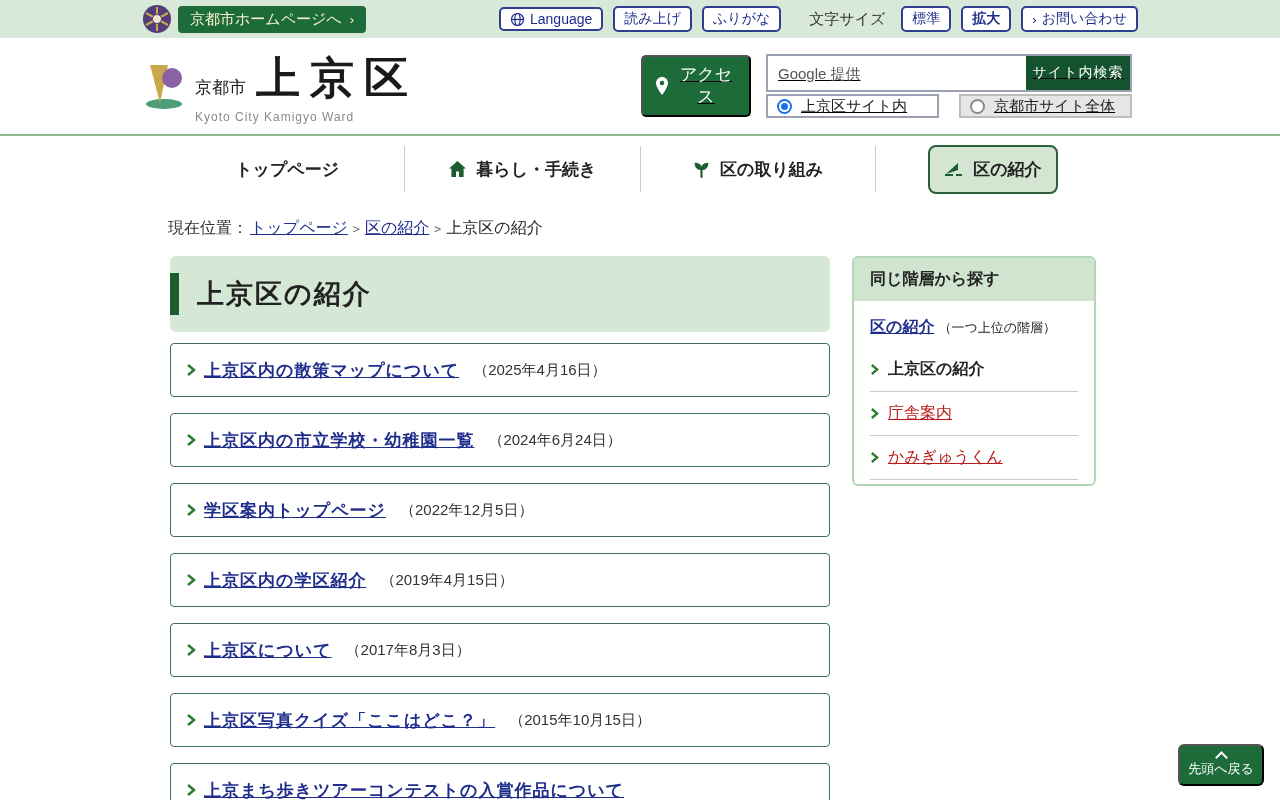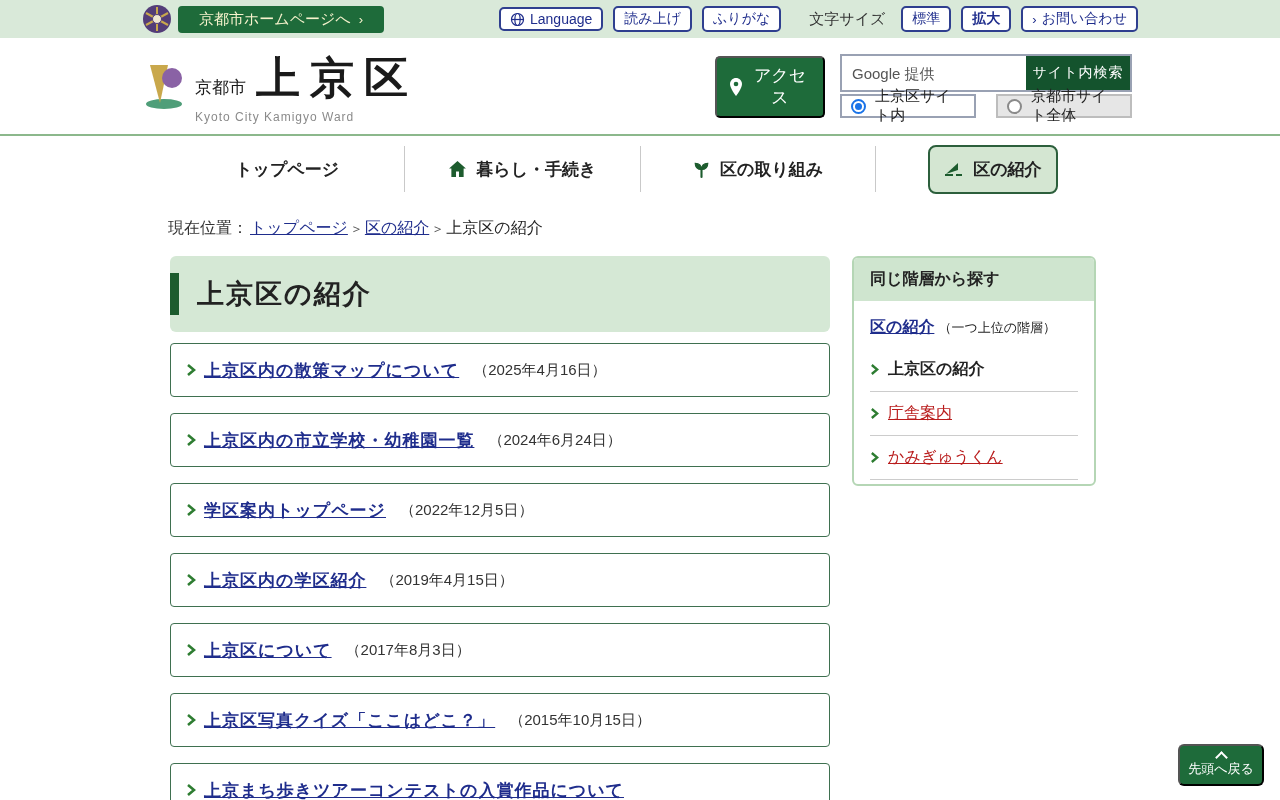--- a/index.html
+++ b/index.html
@@ -3,43 +3,43 @@
 <meta charset="utf-8">
 <style>
   * { margin:0; padding:0; box-sizing:border-box; }
   body { font-family:"Liberation Sans","DejaVu Sans",sans-serif; background:#888; }
   .page { width:1280px; height:800px; position:relative; background:#fff; overflow:hidden; margin:0 auto; }
 
   
   .topbar { height:38px; background:#d9e9d9; display:flex; align-items:center; padding:0 142px; }
   .emblem { width:30px; height:30px; margin-right:6px; flex:0 0 auto; }
   .home-link { display:flex; align-items:center; gap:8px; background:#1e6b3a; color:#f7f3cd;
-    border-radius:4px; padding:4px 21px; font-size:15px; cursor:pointer; text-decoration:none; }
+    border-radius:4px; padding:4px 12px; font-size:15px; cursor:pointer; text-decoration:none; }
   .home-link .chev { font-size:13px; color:#f7f3cd; }
   .topbar-right { margin-left:auto; display:flex; align-items:center; gap:10px; }
   .tb-btn { display:flex; align-items:center; gap:5px; background:#fff; border:2px solid #2f3f8f;
     color:#1f2d8c; border-radius:5px; padding:2px 9px; font-size:14px; cursor:pointer; }
   .tb-btn.bold { font-weight:bold; }
   .tb-label { font-size:15px; color:#333; margin:0 6px 0 18px; }
   .tb-btn .pre-chev { color:#1f2d8c; font-size:13px; }
 
   
   .header { height:98px; border-bottom:2px solid #8cb88c; display:flex; align-items:center;
     padding:0 148px 0 142px; background:#fff; }
   .logo { display:flex; align-items:center; gap:7px; cursor:pointer; }
   .logo-text .row1 { display:flex; align-items:baseline; gap:10px; }
   .logo-city { font-size:17px; color:#1a1a1a; }
   .logo-ward { font-size:44px; color:#1a1a1a; letter-spacing:10px; font-weight:700; }
   .logo-en { font-size:12px; color:#8a8a8a; margin-top:2px; letter-spacing:1px; }
 
-  .header-right { margin-left:auto; display:flex; align-items:flex-end; gap:15px; }
+  .header-right { margin-left:auto; display:flex; align-items:center; gap:15px;text-decoration:underline; }
   .access-btn { width:110px; height:62px; background:#1e6b3a; border-radius:5px; color:#fff;
     font-size:17px; display:flex; align-items:center; justify-content:center; gap:6px;
     padding:0 12px; cursor:pointer; line-height:1.3; }
-  .search-block { width:292px; }
+  .search-block { width:366px; }
   .search-row { display:flex; border:2px solid #99a1b3; height:38px; background:#fff; }
   .search-input { flex:1; border:none; outline:none; padding:0 10px; font-size:15px; min-width:0;
     font-family:"Liberation Sans","DejaVu Sans",sans-serif; }
   .search-input::placeholder { color:#555; }
   .search-btn { background:#14532d; color:#fff; border:none; width:104px; font-size:14px;
     letter-spacing:1px; cursor:pointer; font-family:inherit; }
   .scope-row { display:flex; gap:20px; margin-top:2px; }
   .scope-opt { flex:1; display:flex; align-items:center; gap:9px; padding:2px 9px; font-size:15px;
     color:#222; height:24px; cursor:pointer; }
   .scope-opt.sel { background:#fff; border:2px solid #99a1b3; }

